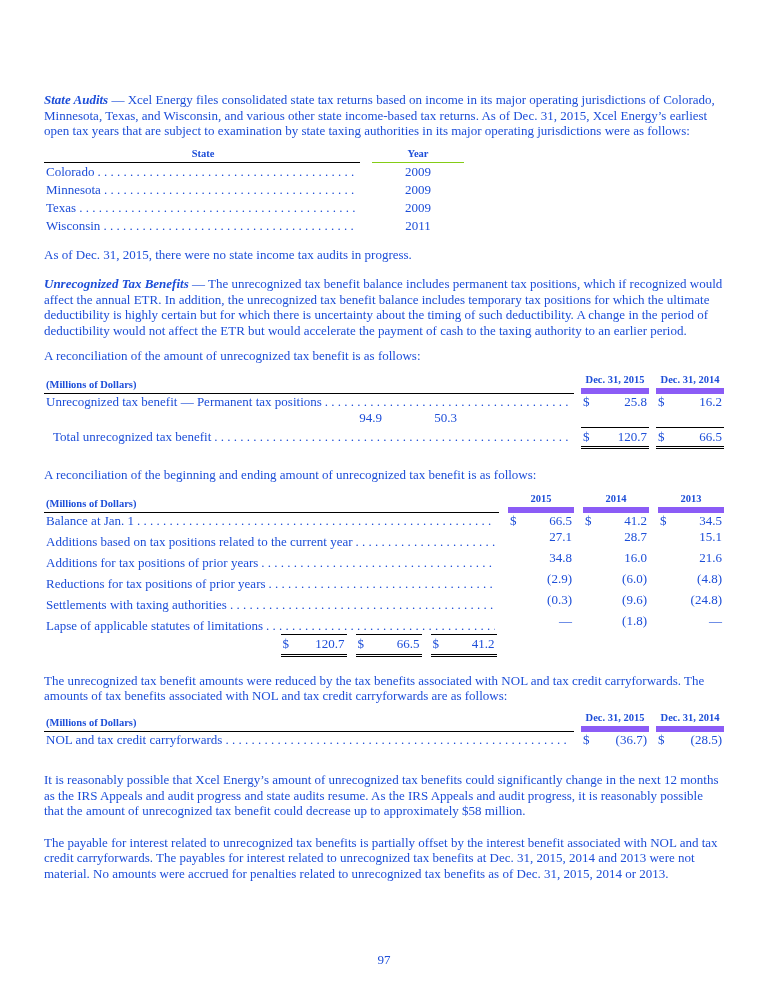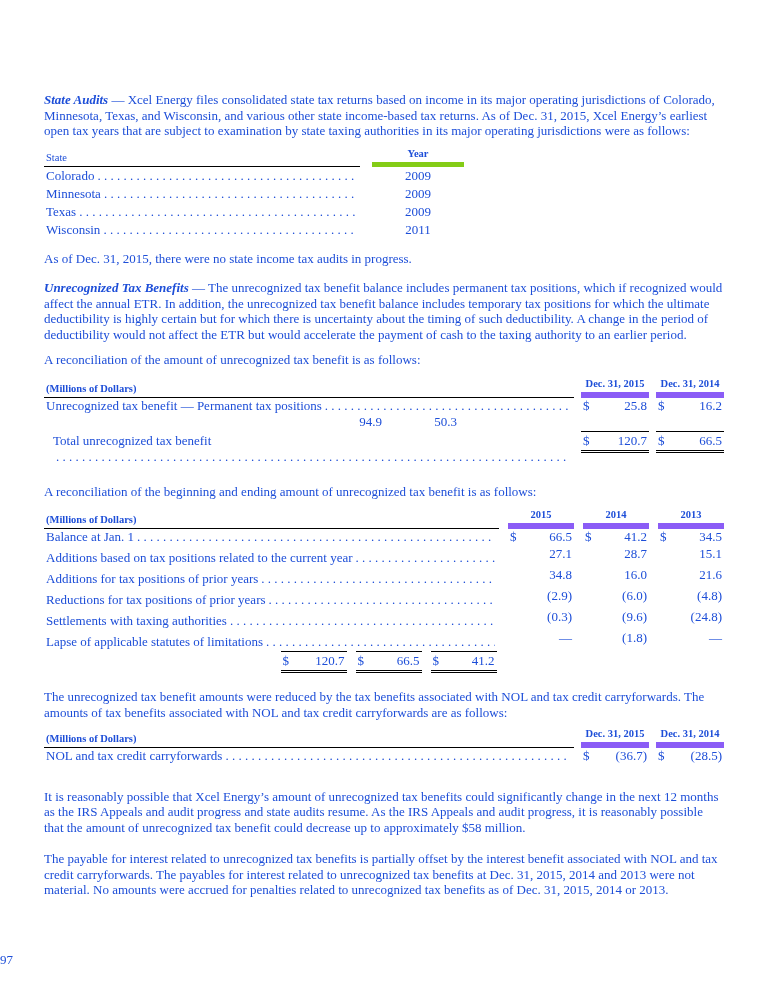--- a/index.html
+++ b/index.html
@@ -14,48 +14,48 @@
 
   
   .leader { flex:1 1 auto; overflow:hidden; white-space:nowrap; margin:0 4px 0 3px; }
   .leader::after {
     content:". . . . . . . . . . . . . . . . . . . . . . . . . . . . . . . . . . . . . . . . . . . . . . . . . . . . . . . . . . . . . . . . . . . . . . . . . . . . . . . . . . . . . . . . . . . . . . . . . . . . . . . . . . . . . . . . . . . . . . . . . . . . . . . . . . . . . . . .";
   }
 
   
   .stable { margin-top:9px; }
   .st-head { display:flex; align-items:flex-end; }
-  .st-label-h { width:316px; border-bottom:1px solid #000; font-weight:normal; font-size:10.5px; padding:0 0 3px 2px; }
-  .st-year-h { width:92px; margin-left:12px; border-bottom:5px solid #84cc16; text-align:center; font-weight:bold; font-size:10.5px; padding-bottom:3px; }
+  .st-label-h { width:316px; border-bottom:1px solid #000; font-weight:bold; font-size:10.5px; padding:0 0 3px 2px;text-align:center; }
+  .st-year-h { width:92px; margin-left:12px; border-bottom:1px solid #84cc16; text-align:center; font-weight:bold; font-size:10.5px; padding-bottom:3px; }
   .st-row { display:flex; line-height:18px;align-items:center; }
   .st-label { width:316px; display:flex; overflow:hidden; white-space:nowrap; padding-left:2px; }
   .st-year { width:92px; margin-left:12px; text-align:center; }
 
   
   .ftable { margin-top:10px; }
   .f-head { display:flex; align-items:flex-end;justify-content:space-between; }
   .f-label-h { flex:1 1 auto; border-bottom:1px solid #000; font-weight:bold; font-size:10.5px; padding:0 0 3px 2px; }
   .f-col-h { border-bottom:6px solid #8b5cf6; text-align:center; font-weight:bold; font-size:10.5px; padding-bottom:3px; flex:none; }
   .f-row { display:flex; align-items:baseline; line-height:16.5px;justify-content:center; }
   .f-label { flex:1 1 auto; display:flex; overflow:hidden; white-space:nowrap; padding-left:2px; }
   .f-col { display:flex; justify-content:space-between; padding:0 2px; flex:none; }
   .two .f-col, .two .f-col-h { width:68px; margin-left:7px; }
   .three .f-col, .three .f-col-h { width:66px; margin-left:9px; }
   .f-total .f-col { border-top:1px solid #000; border-bottom:3px double #000; padding-top:1px; padding-bottom:1px; }
-  .indent { padding-left:9px;flex-direction:column; }
+  .indent { padding-left:9px; }
 
   .mt12 { margin-top:12px; }
   .mt14 { margin-top:14px; }
   .mt16 { margin-top:16px; }
   .mt18 { margin-top:18px; }
   .mt24 { margin-top:24px; }
   .mt10 { margin-top:10px; }
   .mt8  { margin-top:8px; }
 
-  .pageno { position:absolute; left:0; right:0; top:924px; text-align:left; font-size:13px; }
+  .pageno { position:absolute; left:0; right:0; top:924px; text-align:center; font-size:13px; }
 </style>
 </head>
 <body>
 
 <div class="page">
 
   <p class="body-text"><span class="lead">State Audits</span><span> — Xcel Energy files consolidated state tax returns based on income in its major operating jurisdictions of Colorado, Minnesota, Texas, and Wisconsin, and various other state income-based tax returns.  As of Dec. 31, 2015, Xcel Energy’s earliest open tax years that are subject to examination by state taxing authorities in its major operating jurisdictions were as follows:</span></p>
 
   <div class="stable">
     <div class="st-head">

